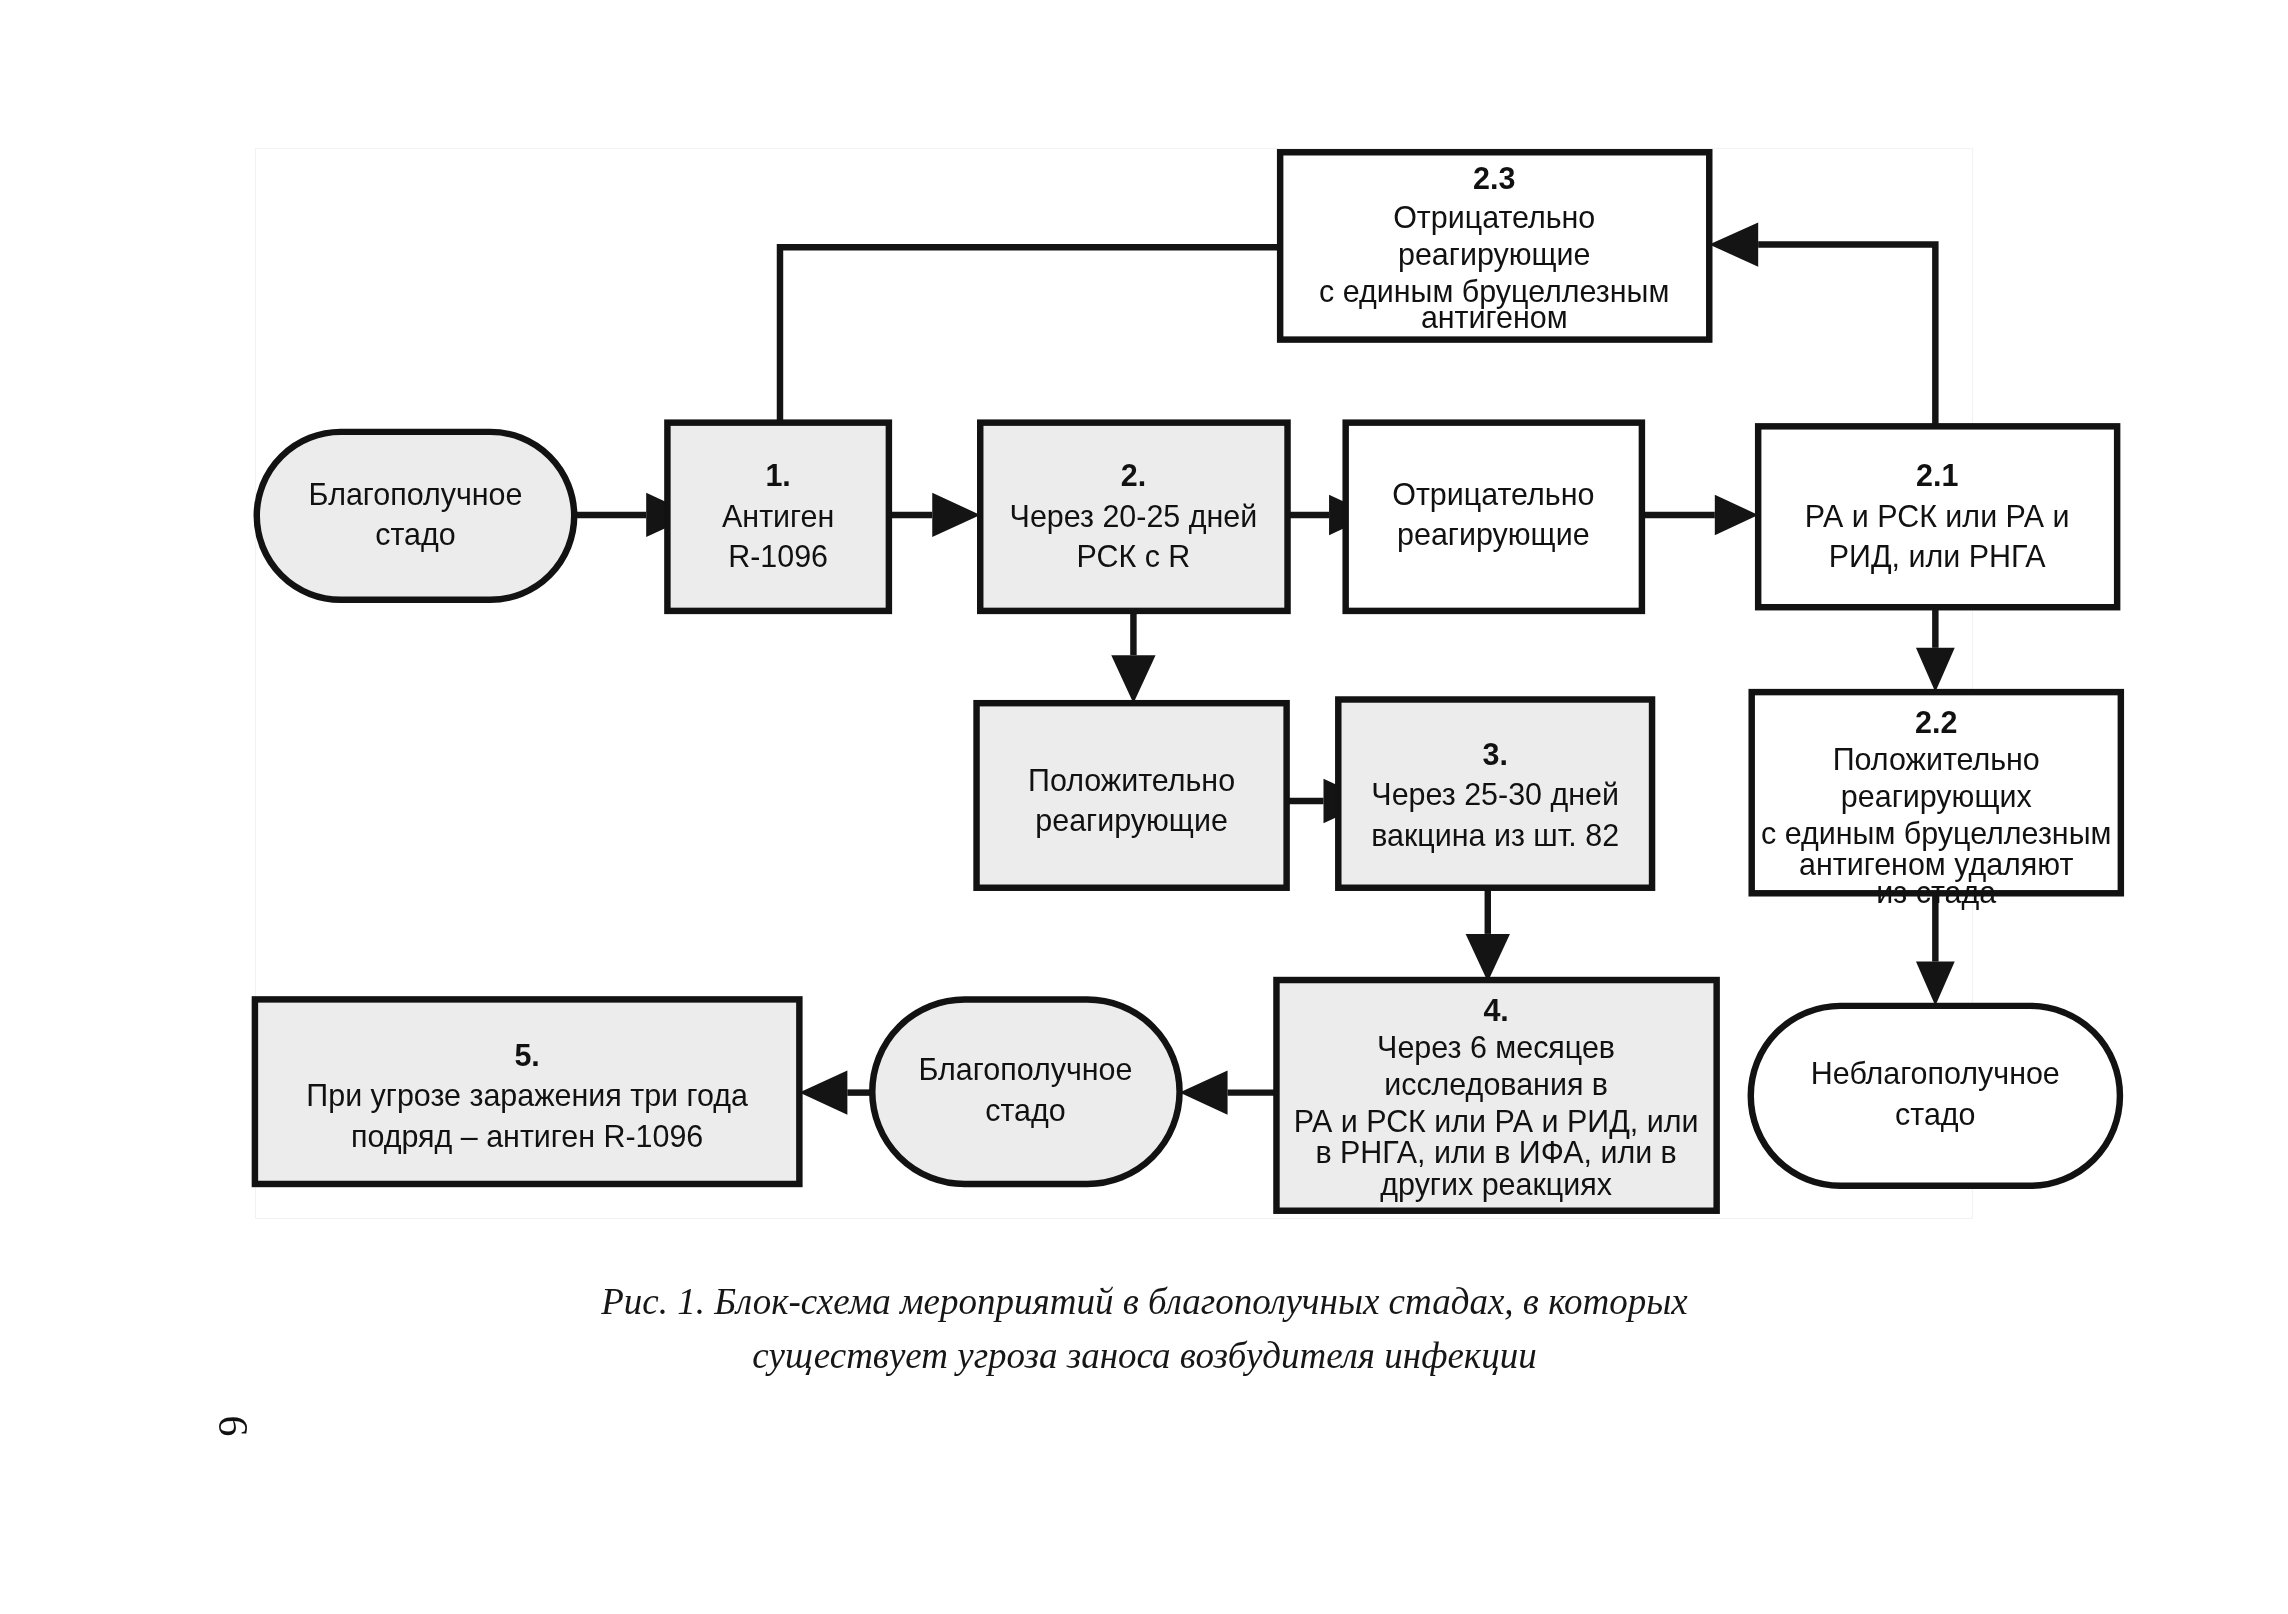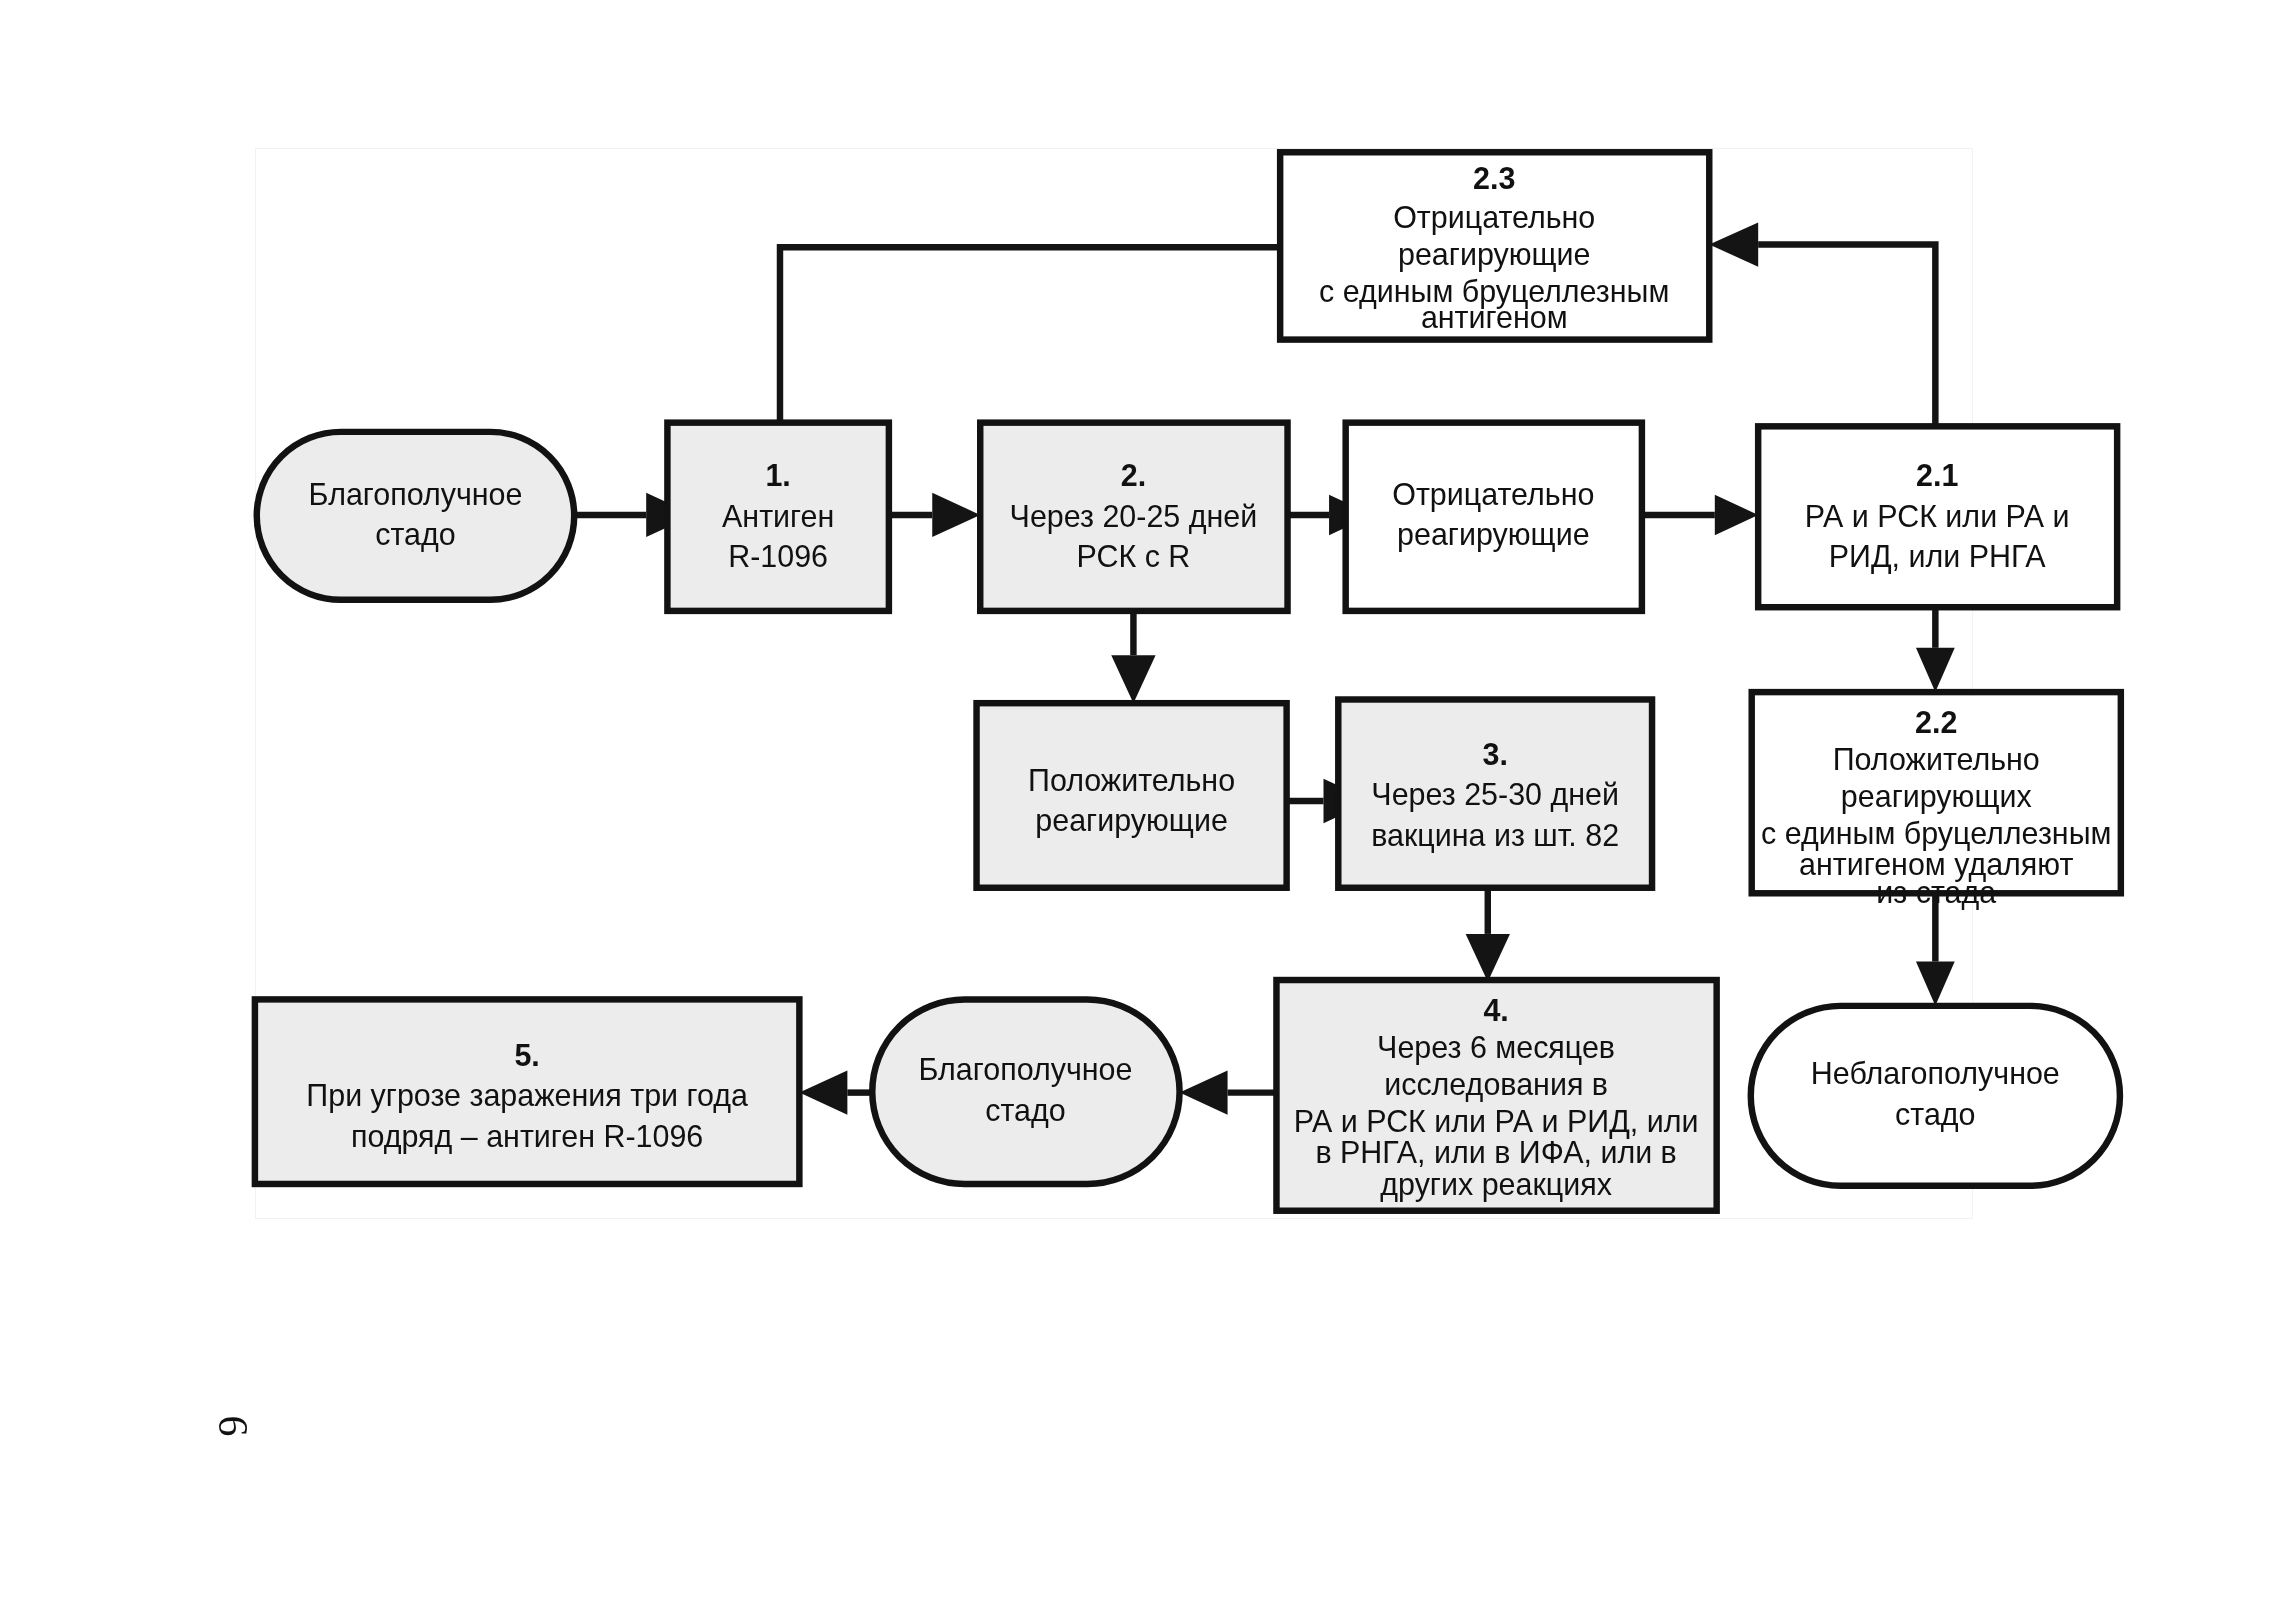--- a/index.html
+++ b/index.html
@@ -245,17 +245,21 @@
     </g>
 
     <g>
       <rect class="node-shape fill-white" x="1897" y="1090" width="400" height="195" rx="97" ry="97"></rect>
       <text class="node-text" x="2097" y="1166">Неблагополучное</text>
       <text class="node-text" x="2097" y="1210">стадо</text>
     </g>
 
   </svg>
 
+  <div id="caption">
+    <div>Рис. 1. Блок-схема мероприятий в благополучных стадах, в которых</div>
+    <div>существует угроза заноса возбудителя инфекции</div>
+  </div>
 
   <div id="page-number">6</div>
 
 </div>
 
 
 </body></html>

